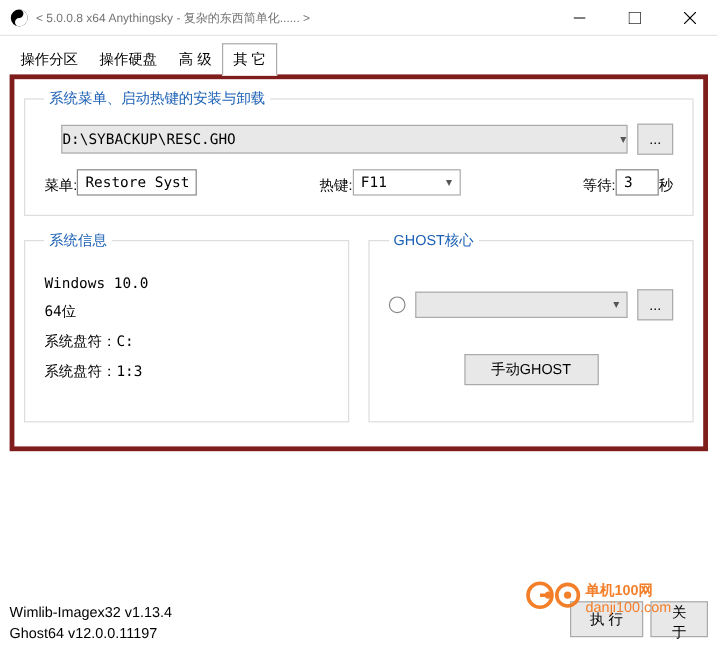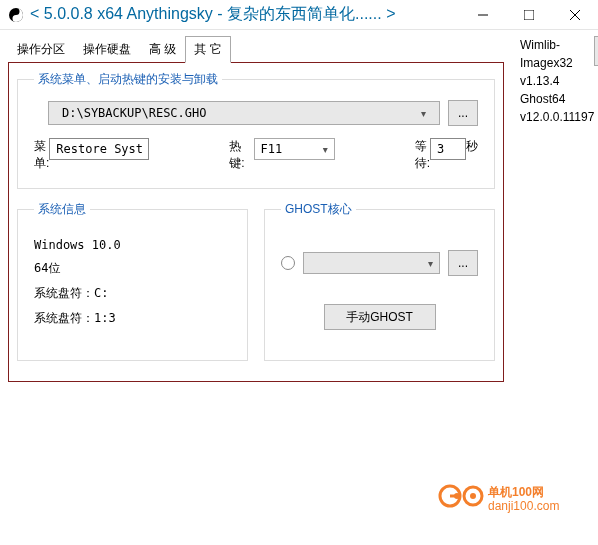--- a/index.html
+++ b/index.html
@@ -1,57 +1,57 @@
 <!DOCTYPE html>
 <html><head>
   <meta charset="utf-8">
   <style>
     * { box-sizing: border-box; margin: 0; padding: 0; font-family: "Microsoft YaHei", "SimSun", sans-serif; font-size: 12px; }
     body { width: 598px; height: 545px; background: #fff; display: flex; flex-direction: column; }
     .titlebar { height: 30px; display: flex; align-items: center; background: #fff; border-bottom: 1px solid #e5e5e5; }
     .title-icon { width: 16px; height: 16px; margin: 0 6px 0 8px; display: flex; align-items: center; justify-content: center; }
-    .title-text { flex: 1; font-size: 16px; color: #0369a1; }
+    .title-text { flex: 1; font-size: 10px; color: #737373; }
     .win-btn { width: 46px; height: 30px; display: flex; align-items: center; justify-content: center; color: #000; }
     .win-btn svg { width: 10px; height: 10px; }
     .content { flex: 1; padding: 6px 8px 0 8px; display: flex; flex-direction: column; }
     .tabs { display: flex; margin-bottom: 0; }
     .tab { padding: 4px 8px; border: 1px solid transparent; background: #fff; cursor: pointer; }
     .tab.active { border: 1px solid #aaa; border-bottom: 1px solid #fff; position: relative; z-index: 1; }
-    .panel { border: 1px solid #7f1d1d; margin-top: -1px; padding: 8px; }
+    .panel { border: 4px solid #7f1d1d; margin-top: -1px; padding: 8px; }
     fieldset { border: 1px solid #ddd; padding: 12px 16px 16px 16px; margin-bottom: 12px; }
     legend { color: #1a5fb4; padding: 0 4px; font-size: 12px; }
     .row { display: flex; align-items: center; gap: 8px; margin-bottom: 10px; }
     .label { color: #000; }
-    .select { flex: 1; height: 24px; border: 1px solid #aaa; background: #e8e8e8; padding: 0 13px; display: flex; align-items: center; justify-content: space-between; font-family: "Consolas", monospace; }
+    .select { flex: 1; height: 24px; border: 1px solid #aaa; background: #e8e8e8; padding: 0 0; display: flex; align-items: center; justify-content: space-between; font-family: "Consolas", monospace; }
     .select-small { width: 90px; height: 22px; border: 1px solid #aaa; background: #fff; padding: 0 6px; display: flex; align-items: center; justify-content: space-between; }
     .dropdown-arrow { font-size: 10px; color: #555; }
     .btn { height: 26px; padding: 0 16px; border: 1px solid #aaa; background: #e8e8e8; cursor: pointer; display: inline-flex; align-items: center; justify-content: center; }
     .btn-browse { width: 30px; padding: 0; }
     .input { height: 22px; border: 1px solid #888; padding: 0 6px; background: #fff; }
     .input-menu { width: 100px; font-family: "Consolas", monospace; }
     .input-wait { width: 36px; font-family: "Consolas", monospace; }
     .mono { font-family: "Consolas", monospace; }
     .two-col { display: flex; gap: 16px; }
     .col { flex: 1; }
     fieldset.sysinfo { min-height: 160px; }
     fieldset.ghost { min-height: 160px; }
     .sysinfo .info-line { margin: 8px 0; font-family: "Consolas", monospace; }
     .ghost-row { display: flex; align-items: center; gap: 8px; margin-top: 20px; }
     .radio { width: 14px; height: 14px; border: 1px solid #888; border-radius: 50%; }
     .ghost-select { flex: 1; height: 22px; border: 1px solid #aaa; background: #e8e8e8; display: flex; align-items: center; justify-content: flex-end; padding: 0 6px; }
     .ghost-btn-row { display: flex; justify-content: center; margin-top: 28px; }
     .btn-row2 { display: flex; justify-content: space-between; margin-top: 8px; padding: 0 30px 0 30px; }
     .hotkey-row { display: flex; align-items: center; gap: 40px; margin-top: 12px; }
-    .hotkey-group { display: flex; align-items: flex-start; gap: 0; }
+    .hotkey-group { display: flex; align-items: flex-end; gap: 0; }
     .footer { display: flex; align-items: flex-start; justify-content: space-between; padding: 6px 8px 8px 8px; }
     .footer-left { font-family: "Consolas", monospace; line-height: 1.5; }
     .footer-right { display: flex; gap: 6px; align-items: center; }
     .btn-exec { height: 30px; padding: 0 16px; border: 1px solid #aaa; background: #e8e8e8; }
     .watermark { position: absolute; right: 10px; bottom: 28px; pointer-events: none; opacity: 0.95; }
-    .container { position: relative; flex: 1; display: flex; flex-direction: row; }
+    .container { position: relative; flex: 1; display: flex; flex-direction: column; }
     .group1-row2indent { margin-left: 14px; }
   </style>
 </head>
 <body>
 
 <div class="titlebar">
   <span class="title-icon">
     <svg viewBox="0 0 16 16">
         <circle cx="8" cy="8" r="7" fill="#000"></circle>
         <path d="M8 1 A7 7 0 0 1 8 15 A3.5 3.5 0 0 1 8 8 A3.5 3.5 0 0 0 8 1 Z" fill="#fff"></path>

